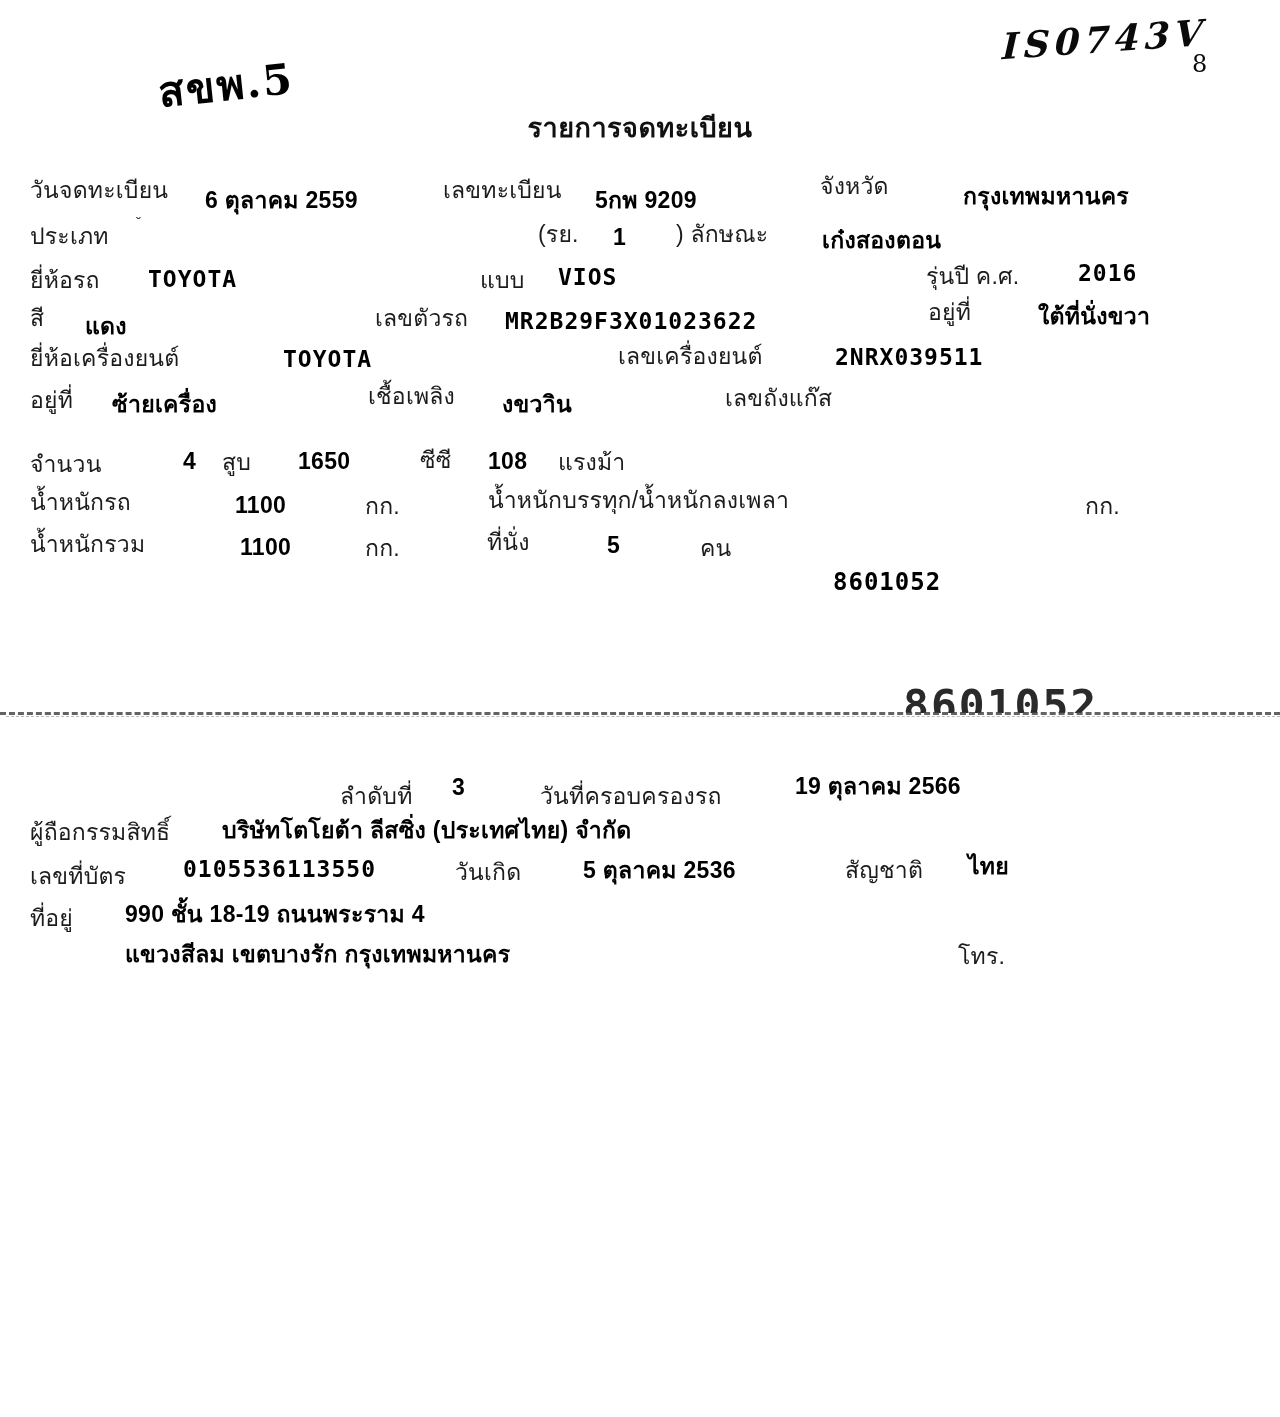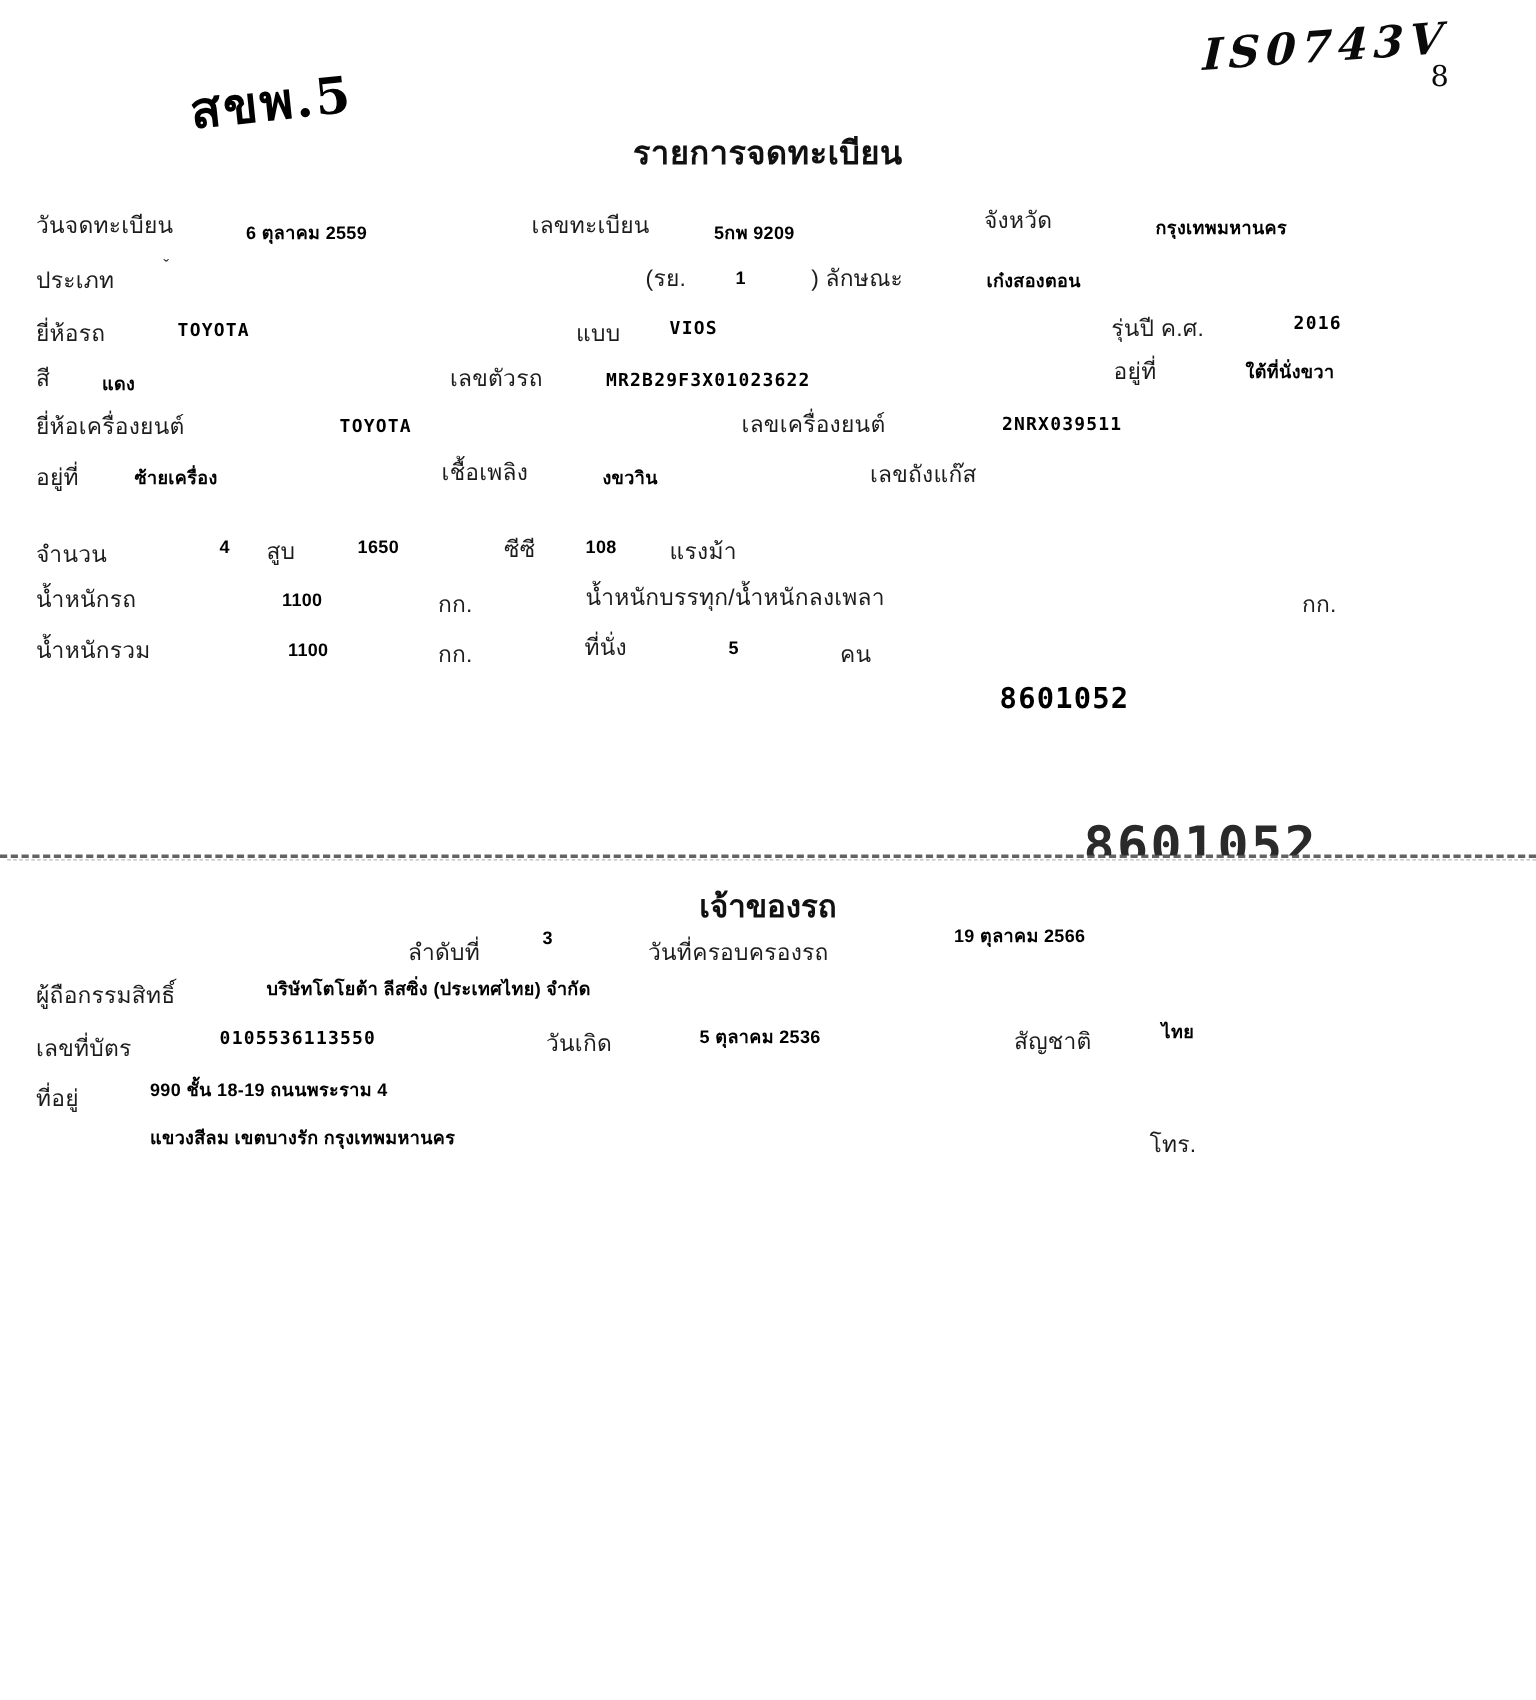--- a/index.html
+++ b/index.html
@@ -2,25 +2,25 @@
 <html><head>
 <meta charset="utf-8">
 <style>
   html, body { margin:0; padding:0; background:#e8e8e8; }
   .page {
     position:relative; width:1280px; height:1417px; margin:0 auto;
     background:#ffffff; overflow:hidden;
     font-family:"Liberation Sans", sans-serif; color:#111;
   }
   .lbl {
-    position:absolute; font-size:19px; white-space:nowrap; color:#1c1c1c;
+    position:absolute; font-size:23px; white-space:nowrap; color:#1c1c1c;
     letter-spacing:0.2px;
   }
   .val {
-    position:absolute; font-size:15px; font-weight:700; white-space:nowrap;
+    position:absolute; font-size:23px; font-weight:700; white-space:nowrap;
     color:#000; letter-spacing:0.3px;
   }
   .mono { font-family:"DejaVu Sans Mono", monospace; letter-spacing:1px; }
   .stamp {
     position:absolute; left:158px; top:52px; font-size:42px; font-weight:800;
     transform:rotate(-6deg); letter-spacing:2px; color:#000;
     font-family:"DejaVu Serif", serif;
   }
   .hand {
     position:absolute; left:1002px; top:18px; font-size:36px;
@@ -124,21 +124,20 @@
   <span class="lbl" style="left:487px;top:524px">ที่นั่ง</span>
   <span class="val" style="left:607px;top:532px">5</span>
   <span class="lbl" style="left:700px;top:530px">คน</span>
 
   <span class="val mono docnum" style="left:833px;top:568px">8601052</span>
 
   <div class="clipnum">8601052</div>
   <div class="sep-line"></div>
   <div class="sep-line2"></div>
 
-  <div class="owner-heading">เจ้าของรถ</div>
 
   <span class="lbl" style="left:340px;top:778px">ลำดับที่</span>
   <span class="val" style="left:452px;top:774px">3</span>
   <span class="lbl" style="left:540px;top:778px">วันที่ครอบครองรถ</span>
   <span class="val" style="left:795px;top:768px">19 ตุลาคม 2566</span>
 
   <span class="lbl" style="left:30px;top:814px">ผู้ถือกรรมสิทธิ์</span>
   <span class="val" style="left:222px;top:812px">บริษัทโตโยต้า ลีสซิ่ง (ประเทศไทย) จำกัด</span>
 
   <span class="lbl" style="left:30px;top:858px">เลขที่บัตร</span>

